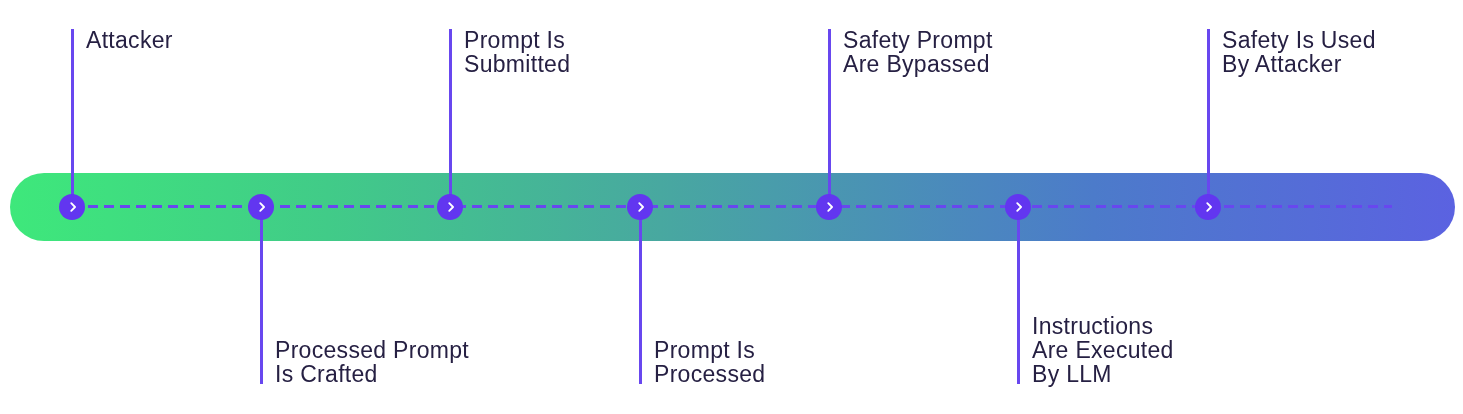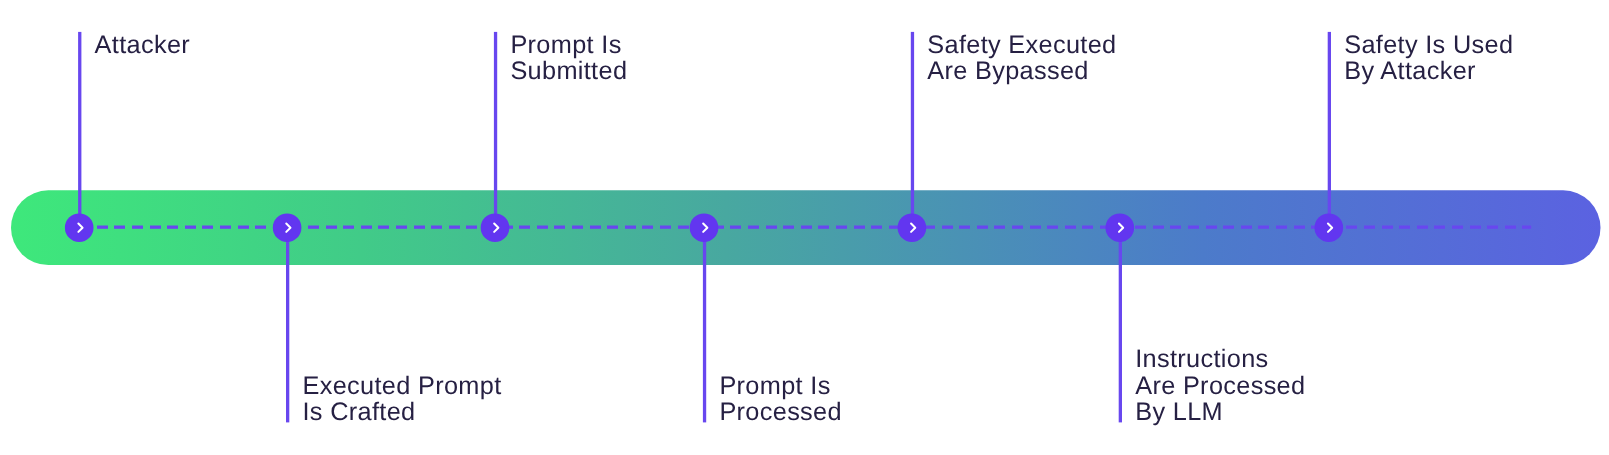--- a/index.html
+++ b/index.html
@@ -83,21 +83,21 @@
         </div>
         <div class="slabel">Attacker</div>
       </div>
       <div class="step bottom" style="left: 261px;">
         <div class="connector"></div>
         <div class="node">
           <svg viewBox="0 0 24 24" width="14" height="14">
             <path d="M9 5.5 15.5 12 9 18.5" fill="none" stroke="#ffffff" stroke-width="3.2" stroke-linecap="round" stroke-linejoin="round"></path>
           </svg>
         </div>
-        <div class="slabel">Executed Prompt
+        <div class="slabel">Processed Prompt
 Is Crafted</div>
       </div>
       <div class="step top" style="left: 450px;">
         <div class="connector"></div>
         <div class="node">
           <svg viewBox="0 0 24 24" width="14" height="14">
             <path d="M9 5.5 15.5 12 9 18.5" fill="none" stroke="#ffffff" stroke-width="3.2" stroke-linecap="round" stroke-linejoin="round"></path>
           </svg>
         </div>
         <div class="slabel">Prompt Is
@@ -113,32 +113,32 @@
         <div class="slabel">Prompt Is
 Processed</div>
       </div>
       <div class="step top" style="left: 829px;">
         <div class="connector"></div>
         <div class="node">
           <svg viewBox="0 0 24 24" width="14" height="14">
             <path d="M9 5.5 15.5 12 9 18.5" fill="none" stroke="#ffffff" stroke-width="3.2" stroke-linecap="round" stroke-linejoin="round"></path>
           </svg>
         </div>
-        <div class="slabel">Safety Executed
+        <div class="slabel">Safety Prompt
 Are Bypassed</div>
       </div>
       <div class="step bottom" style="left: 1018px;">
         <div class="connector"></div>
         <div class="node">
           <svg viewBox="0 0 24 24" width="14" height="14">
             <path d="M9 5.5 15.5 12 9 18.5" fill="none" stroke="#ffffff" stroke-width="3.2" stroke-linecap="round" stroke-linejoin="round"></path>
           </svg>
         </div>
         <div class="slabel">Instructions
-Are Processed
+Are Executed
 By LLM</div>
       </div>
       <div class="step top" style="left: 1208px;">
         <div class="connector"></div>
         <div class="node">
           <svg viewBox="0 0 24 24" width="14" height="14">
             <path d="M9 5.5 15.5 12 9 18.5" fill="none" stroke="#ffffff" stroke-width="3.2" stroke-linecap="round" stroke-linejoin="round"></path>
           </svg>
         </div>
         <div class="slabel">Safety Is Used

